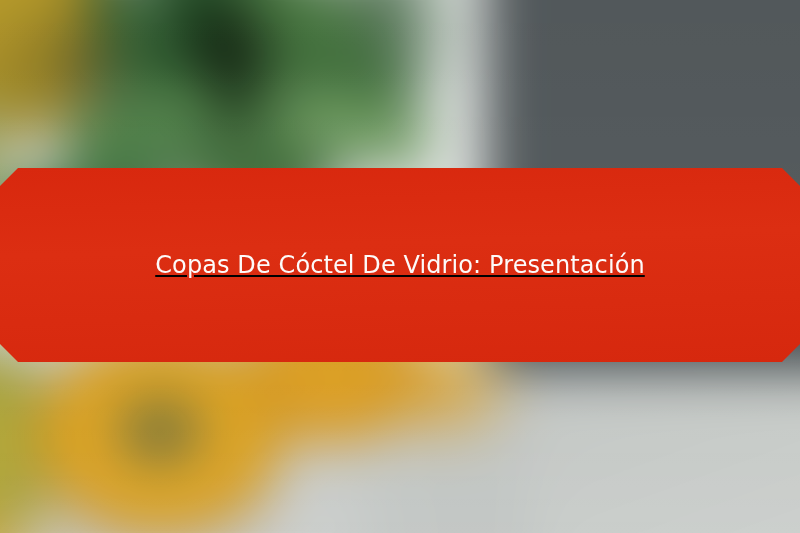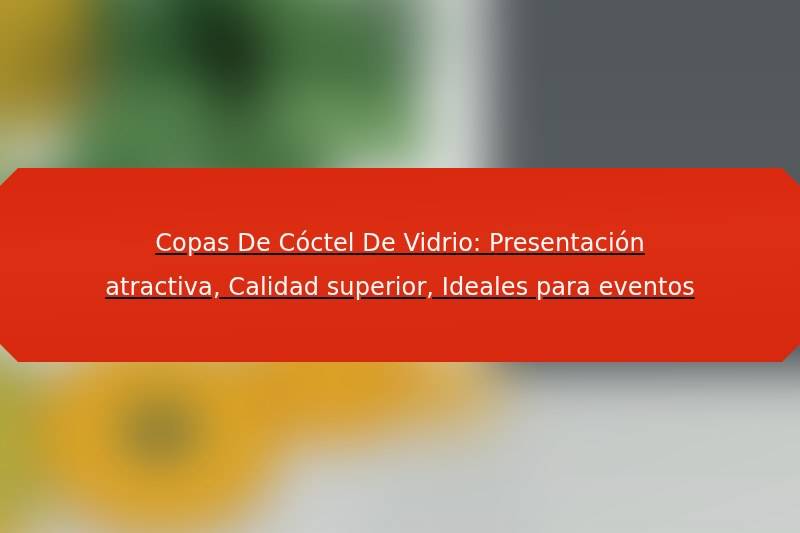--- a/index.html
+++ b/index.html
@@ -256,17 +256,16 @@
       <div class="blob cit-1"></div>
       <div class="blob cit-1-core"></div>
 
     </div>
     <div class="bg-veil"></div>
   </div>
 
   <div class="banner">
     <h1 class="banner-title">
       <span class="title-line">Copas De Cóctel De Vidrio: Presentación</span>
-      <span class="title-line">atractiva, Calidad superior, Ideales para eventos</span>
     </h1>
   </div>
 
 </div>
 
 </body></html>

